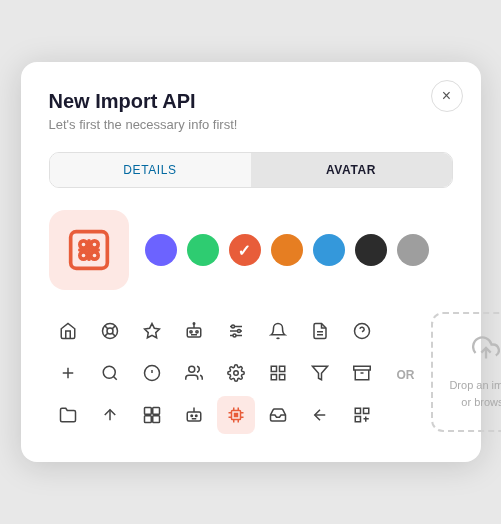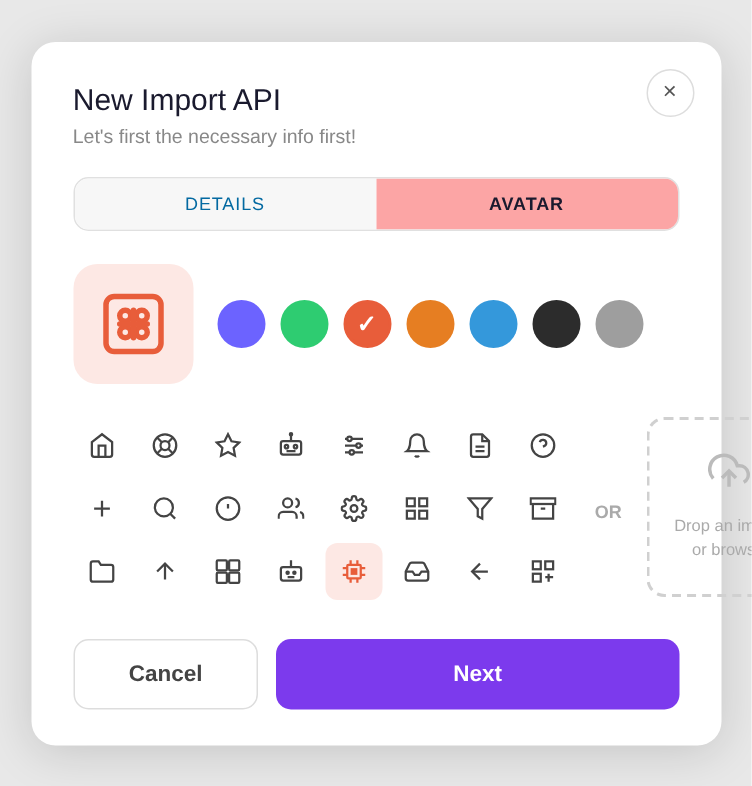--- a/index.html
+++ b/index.html
@@ -31,21 +31,21 @@
       background: #fff;
       cursor: pointer;
       display: flex;
       align-items: center;
       justify-content: center;
       font-size: 16px;
       color: #555;
     }
     .modal-title {
       font-size: 20px;
-      font-weight: 400;
+      font-weight: 700;
       color: #1a1a2e;
       margin-bottom: 4px;
     }
     .modal-subtitle {
       font-size: 13px;
       color: #888;
       margin-bottom: 20px;
     }
     .tabs {
       display: flex;
@@ -59,21 +59,21 @@
       text-align: center;
       padding: 10px 0;
       font-size: 12px;
       font-weight: 400;
       letter-spacing: 0.05em;
       color: #0369a1;
       cursor: pointer;
       background: #f7f7f7;
     }
     .tab.active {
-      background: #fca5a5;
+      background: #e5e5e5;
       color: #1a1a2e;
       font-weight: 700;
     }
     .avatar-section {
       display: flex;
       align-items: center;
       gap: 16px;
       margin-bottom: 22px;
     }
     .avatar-preview {
@@ -442,17 +442,13 @@
             <path d="M20.39 18.39A5 5 0 0018 9h-1.26A8 8 0 103 16.3"></path>
           </svg>
       </div>
       <div style="font-size:11px;color:#aaa;line-height:1.5;text-align:center;">
         <span>Drop an image</span><br>
         <span>or browse</span>
       </div>
     </div>
   </div>
 
-  <div class="footer-buttons">
-    <button class="btn-cancel">Cancel</button>
-    <button class="btn-next">Next</button>
-  </div>
 </div>
 
 </body></html>

